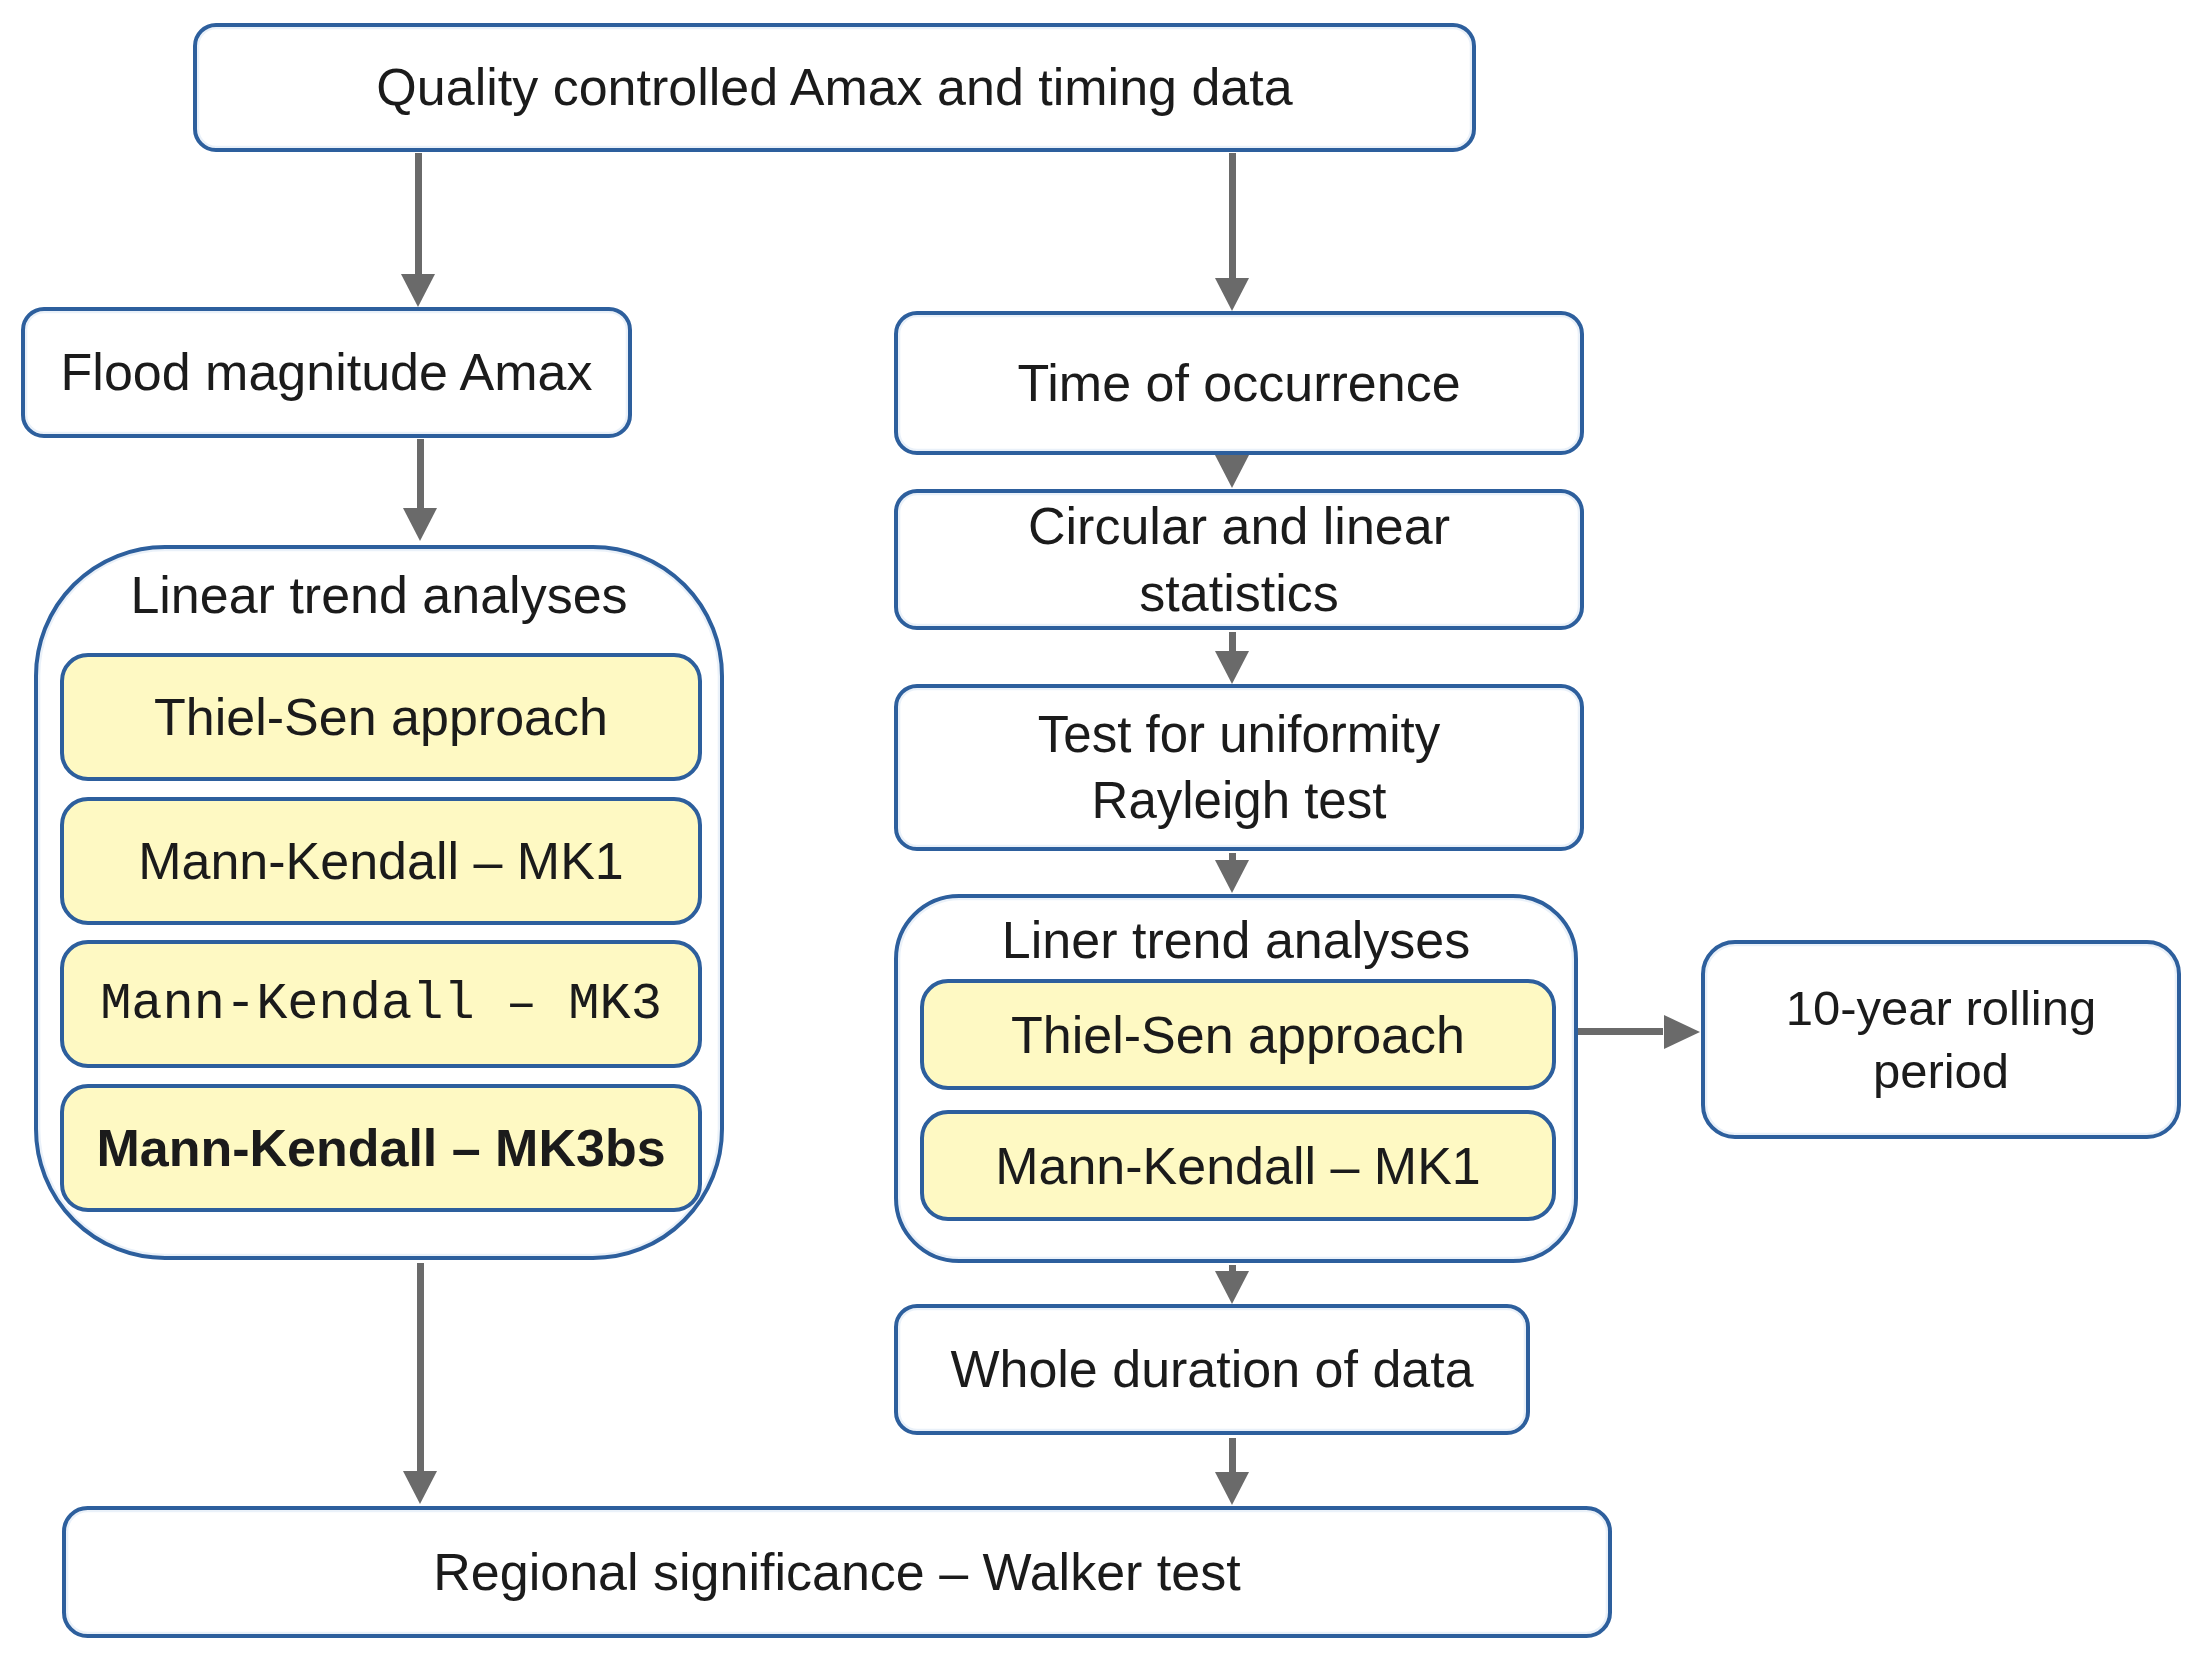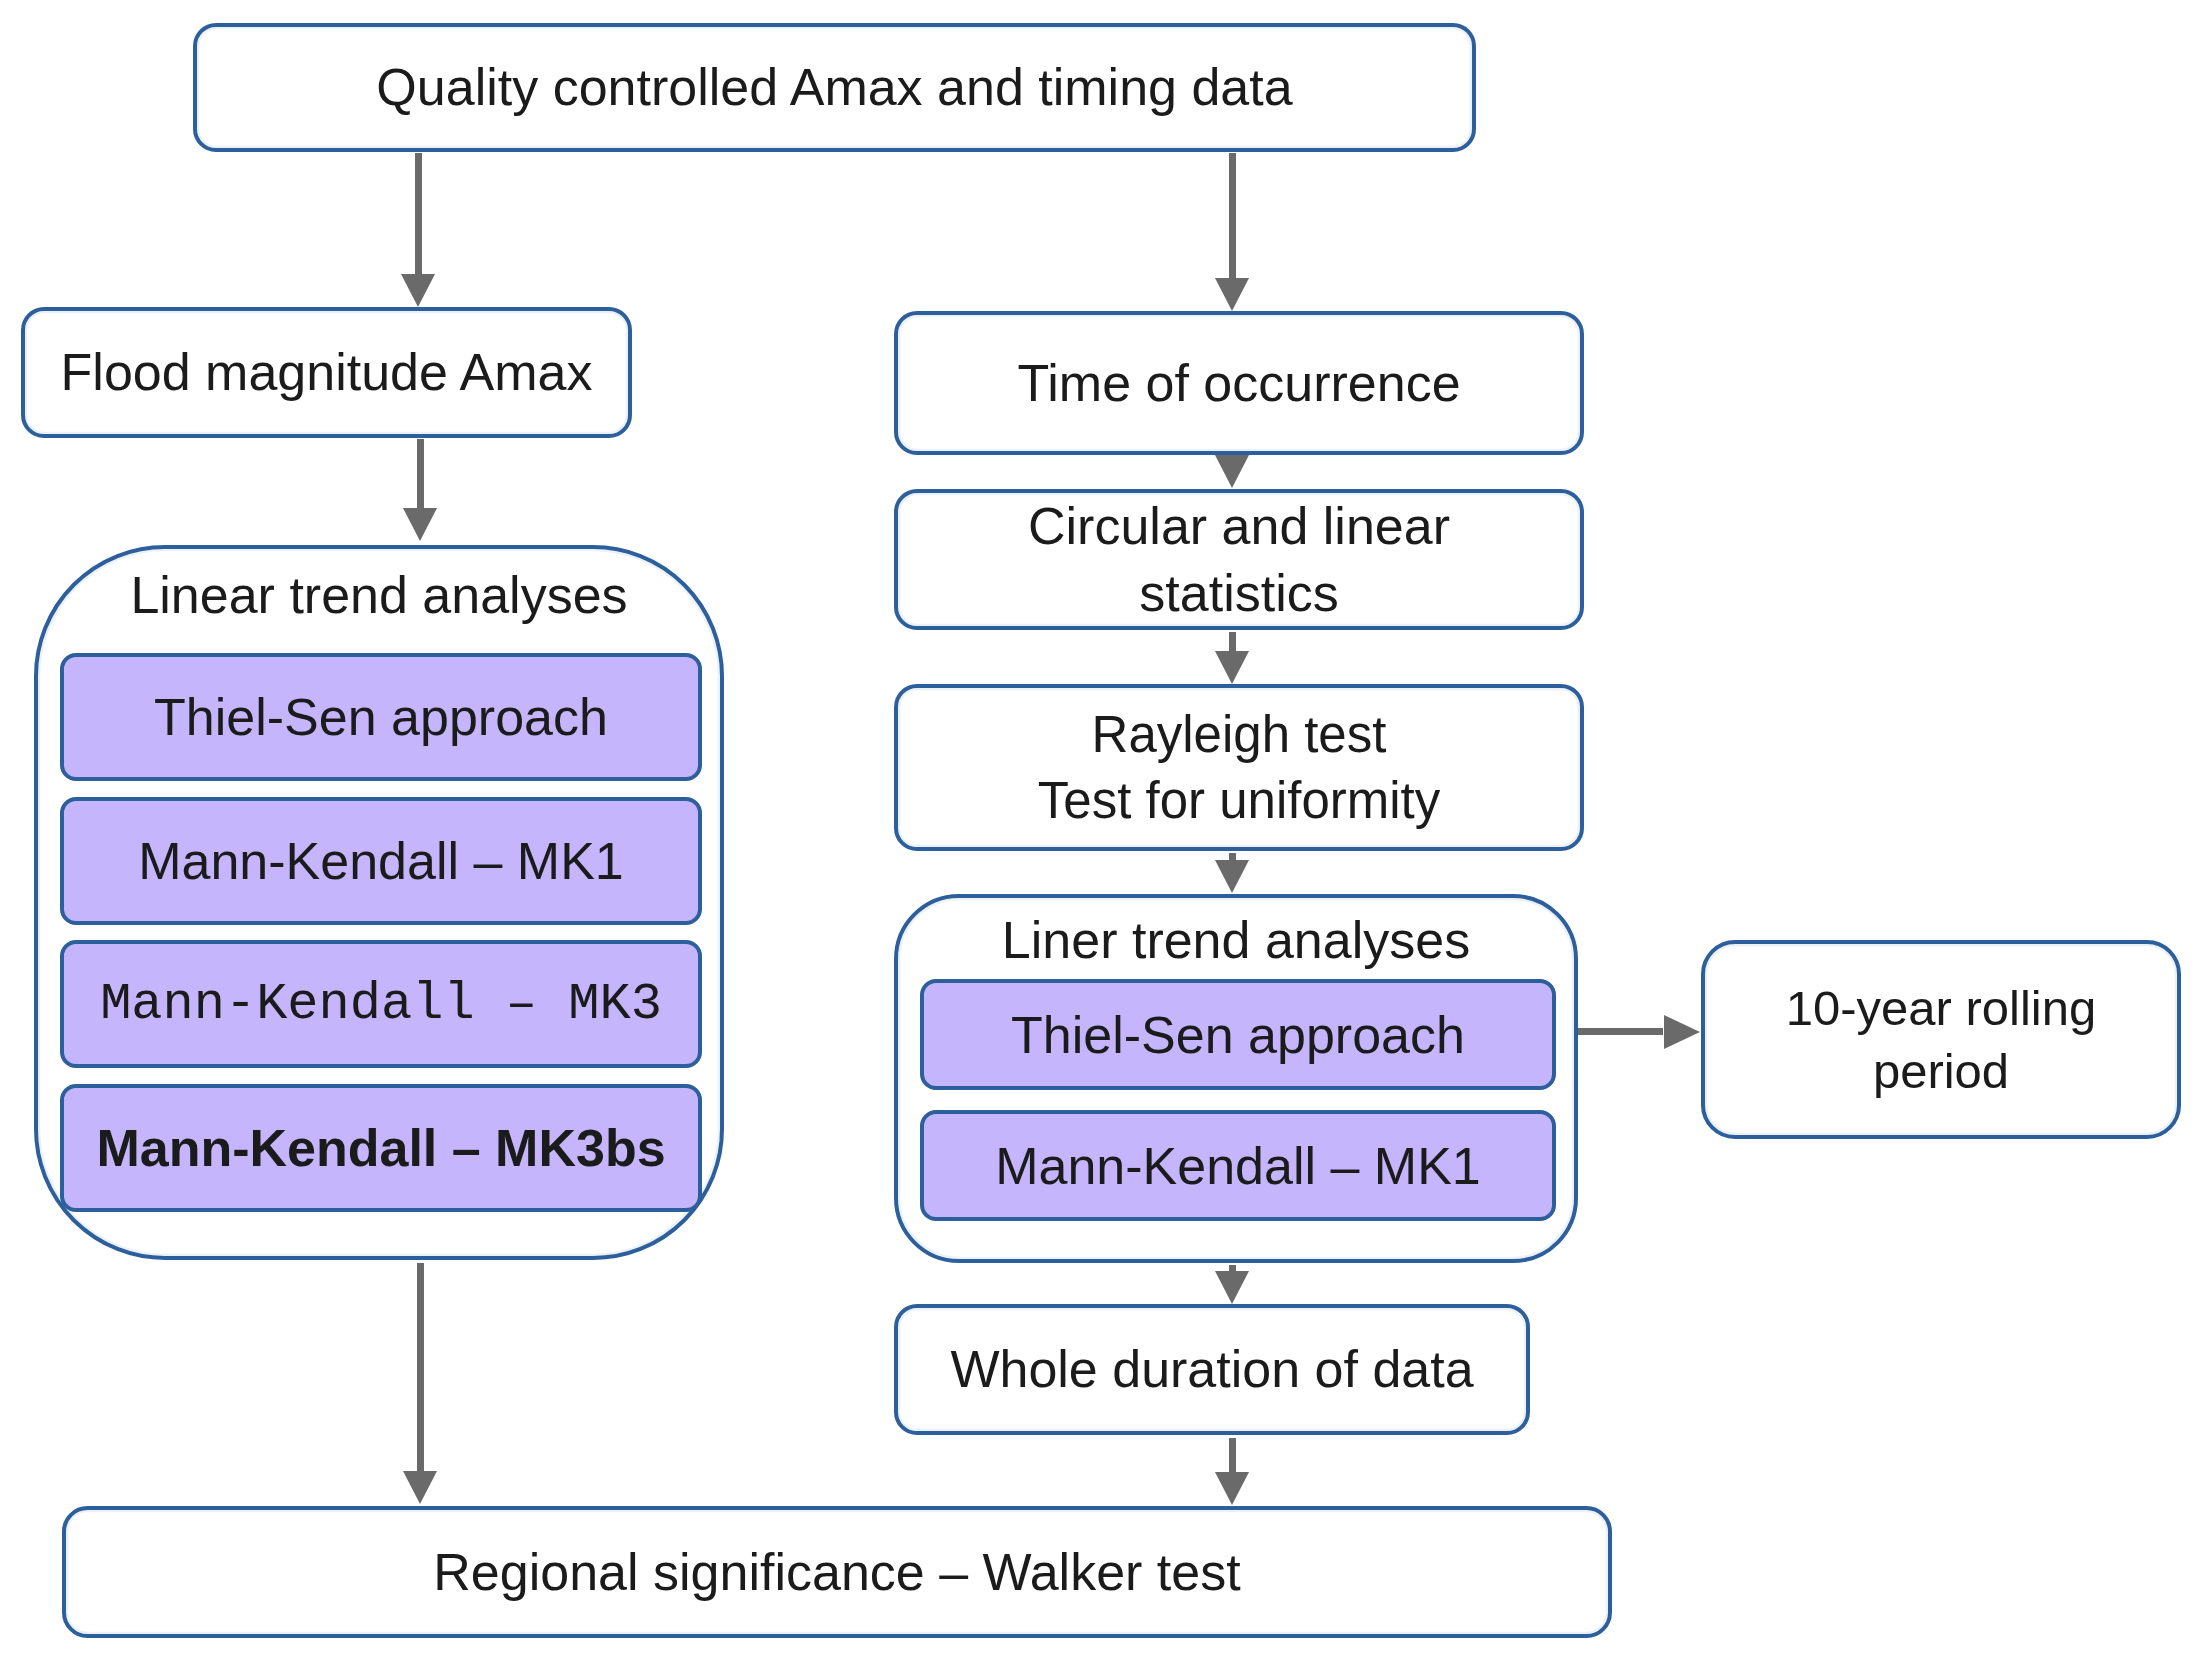--- a/index.html
+++ b/index.html
@@ -42,23 +42,23 @@
   .container-label{
     position:absolute;
     width:100%;
     text-align:center;
     font-size:52px;
     color:var(--text);
   }
   .inner-box{
     position:absolute;
     box-sizing:border-box;
-    background:#c4b5fd;
+    background:#fef9c3;
     border:4px solid var(--border);
-    border-radius:16px;
+    border-radius:28px;
     display:flex;
     align-items:center;
     justify-content:center;
     text-align:center;
     font-size:52px;
   }
   .shaft-v{position:absolute;width:6.8px;background:var(--arrow);}
   .shaft-h{position:absolute;height:6.8px;background:var(--arrow);}
   .head-down{
     position:absolute;width:0;height:0;
@@ -125,22 +125,22 @@
 
   <div class="box two-line" style="left:894px;top:489px;width:690px;height:141px;font-size:52px;">
     <span>Circular and linear</span>
     <span>statistics</span>
   </div>
 
   <div class="shaft-v" style="left:1229px;top:632px;height:20.4px;"></div>
   <div class="head-down" style="left:1215px;top:651px;"></div>
 
   <div class="box two-line" style="left:894px;top:684px;width:690px;height:167px;font-size:51px;">
+    <span>Test for uniformity</span>
     <span>Rayleigh test</span>
-    <span>Test for uniformity</span>
   </div>
 
   <div class="shaft-v" style="left:1229px;top:853px;height:8px;"></div>
   <div class="head-down" style="left:1215px;top:860px;"></div>
 
   <div class="container-box" style="left:894px;top:894px;width:684px;height:369px;border-radius:65px;">
   </div>
   <div class="container-label" style="left:894px;top:910px;width:684px;">
     <span>Liner trend analyses</span>
   </div>

